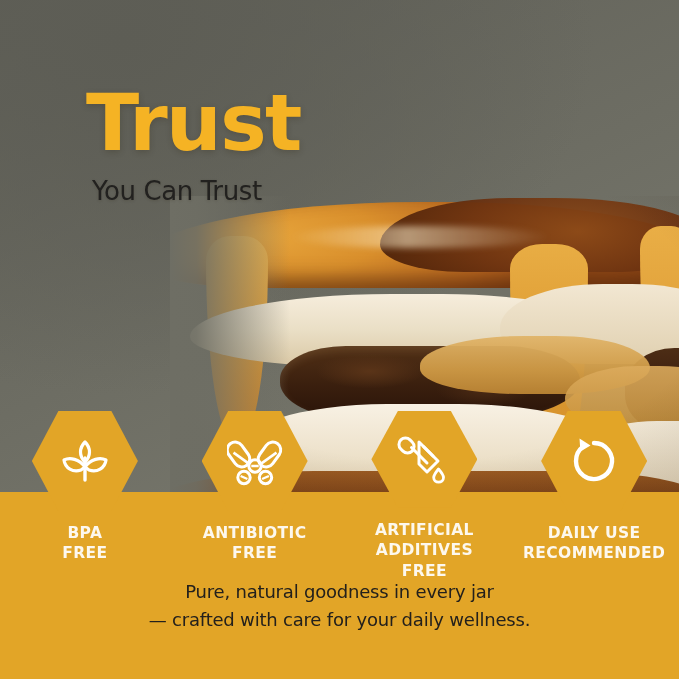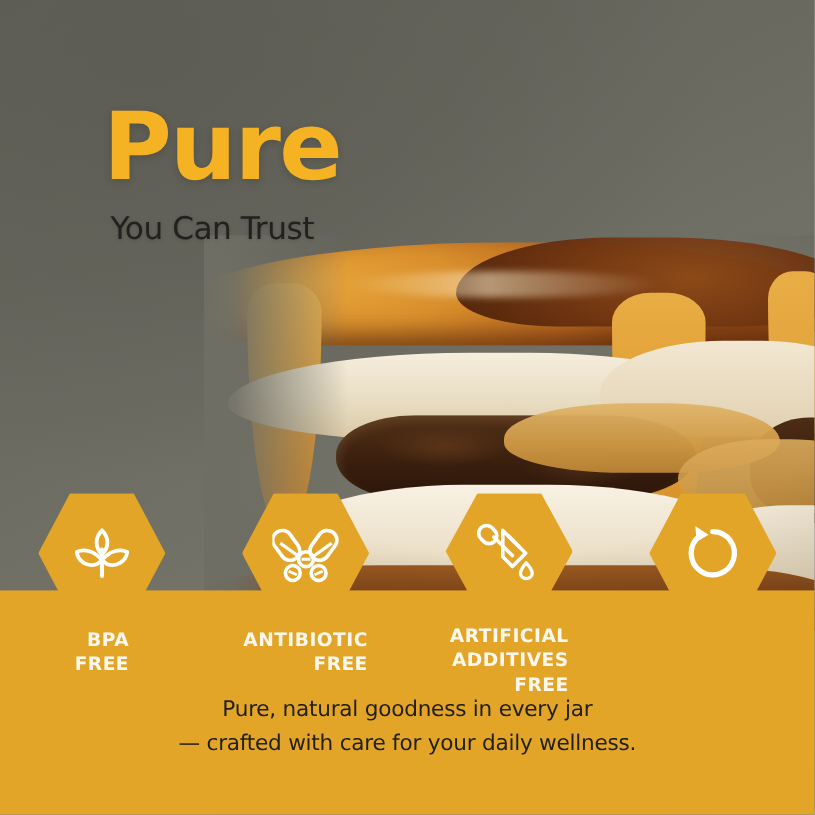--- a/index.html
+++ b/index.html
@@ -218,21 +218,21 @@
     height: 100px;
     background: #e2a527;
     clip-path: polygon(25% 0%, 75% 0%, 100% 50%, 75% 100%, 25% 100%, 0% 50%);
     display: flex;
     align-items: center;
     justify-content: center;
   }
   .hex svg { display: block; }
   .badge-label {
     margin-top: 12px;
-    text-align: right;
+    text-align: center;
     color: #fdf8ee;
     font-family: "DejaVu Sans", "Liberation Sans", sans-serif;
     font-size: 15.5px;
     font-weight: 700;
     letter-spacing: .4px;
     line-height: 1.32;
     text-transform: uppercase;
     white-space: pre-line;
   }
 
@@ -276,21 +276,21 @@
     <div class="caramel-pool"></div>
     <div class="caramel-pool-2"></div>
     <div class="cream-3"></div>
     <div class="cream-4"></div>
     <div class="slab-bottom"></div>
     <div class="photo-shade"></div>
     <div class="photo-left-fade"></div>
   </div>
 
   <div class="headline-wrap">
-    <div class="headline">Pure</div>
+    <div class="headline">Trust</div>
     <div class="subhead">You Can Trust</div>
   </div>
 
   <div class="gold-band"></div>
 
   <div class="badges">
 
     <div class="badge">
       <div class="hex">
         <span>
@@ -350,20 +350,22 @@
 
     <div class="badge">
       <div class="hex">
         <span>
           <svg width="52" height="52" viewBox="0 0 52 52" fill="none">
             <path d="M15.2 11.6 A18 18 0 1 0 26 8" stroke="#fff" stroke-width="4.4" fill="none" stroke-linecap="round"></path>
             <path d="M11.5 3.5 L22.5 10.6 L12.4 16.5 Z" fill="#fff"></path>
           </svg>
         </span>
       </div>
+      <div class="badge-label">DAILY USE
+RECOMMENDED</div>
     </div>
 
   </div>
 
   <div class="tagline">Pure, natural goodness in every jar
 — crafted with care for your daily wellness.</div>
 
 </div>
 
 </body></html>

